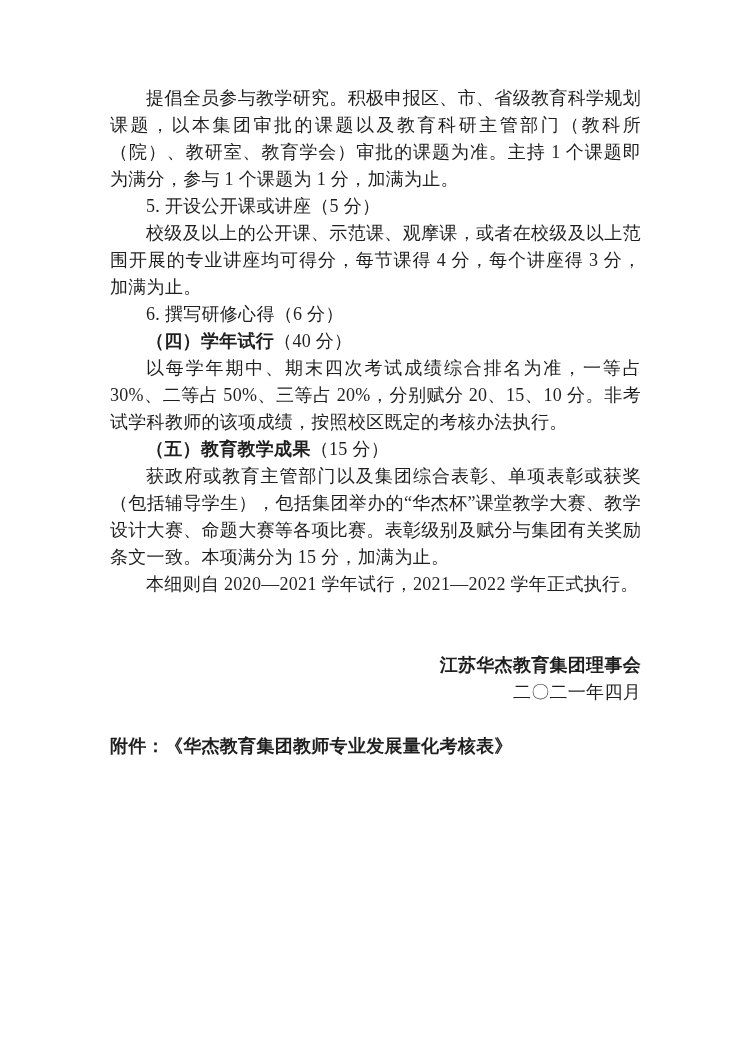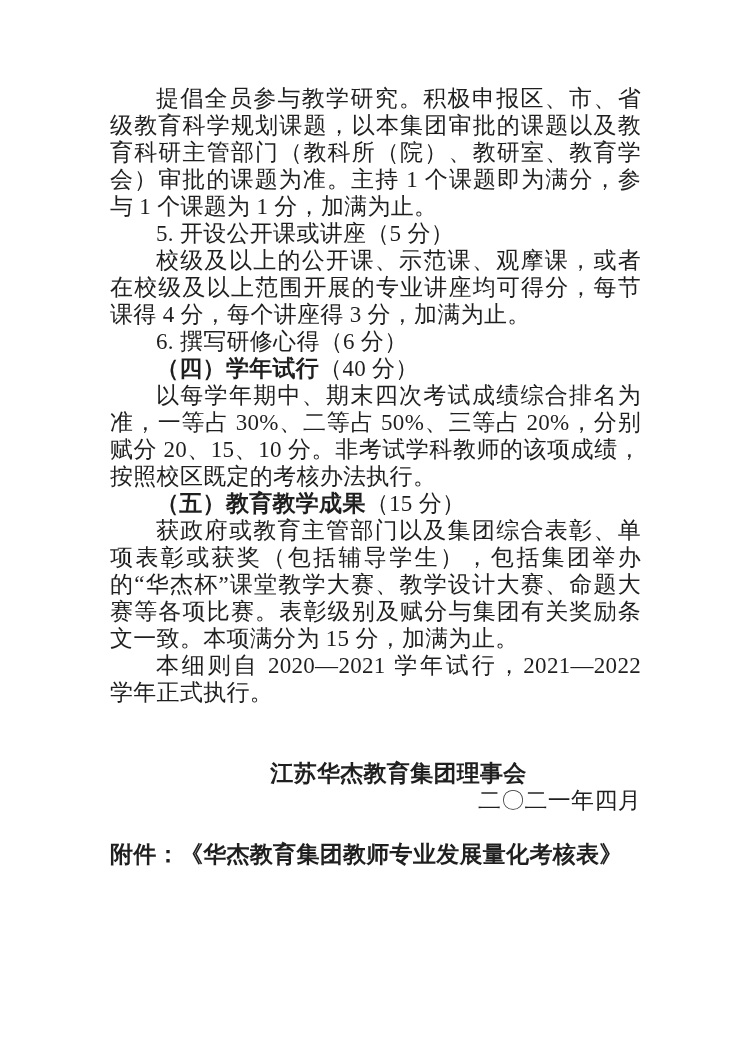--- a/index.html
+++ b/index.html
@@ -14,41 +14,41 @@
     background: #ffffff;
     overflow: hidden;
     font-family: "Liberation Serif", "DejaVu Serif", serif;
     color: #1f1f1f;
   }
   .doc-content {
     position: absolute;
     left: 110px;
     top: 85px;
     width: 531px;
-    font-size: 23px;
+    font-size: 18px;
     line-height: 27px;
     text-align: justify;
     text-justify: inter-character;
     letter-spacing: 0.3px;
   }
   .doc-content p {
     margin: 0;
     padding: 0;
   }
   .indent2 {
     text-indent: 2em;
   }
   .bold {
     font-weight: bold;
   }
   .sig-line {
     margin-top: 54px !important;
     font-weight: bold;
     text-indent: 2em;
-    text-align: center;
+    text-align: right;
   }
   .date-line {
     text-indent: 2.7em;
     text-align: right;
   }
   .attachment-line {
     margin-top: 27px !important;
     text-indent: 0;
     text-align: left;
     font-weight: bold;

